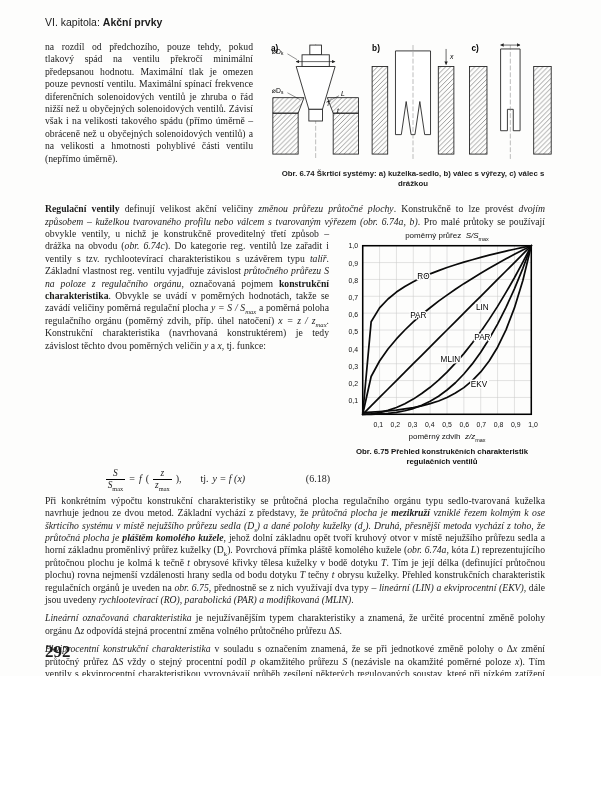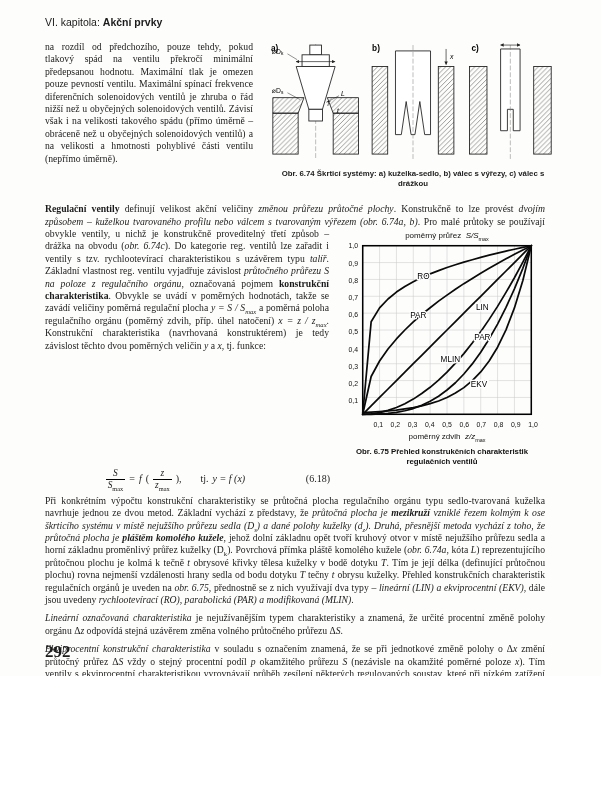--- a/index.html
+++ b/index.html
@@ -176,18 +176,18 @@
           <span class="den"><span class="i">z</span><sub>max</sub></span>
         </span>
         <span>),</span>
         <span class="eq-tj">tj.</span>
         <span class="i">y = f (x)</span>
       </span>
       <span class="eq-number">(6.18)</span>
     </div>
 
     <p class="para clearfloat"><span>Při konkrétním výpočtu konstrukční charakteristiky se průtočná plocha regulačního orgánu typu sedlo-tvarovaná kuželka navrhuje jednou ze dvou metod. Základní vychází z představy, že </span><span class="i">průtočná plocha je </span><span class="b i">mezikruží</span><span class="i"> vzniklé řezem kolmým k ose škrticího systému v místě nejužšího průřezu sedla (D</span><sub class="i">s</sub><span class="i">) a dané polohy kuželky (d</span><sub class="i">z</sub><span class="i">). Druhá, přesnější metoda vychází z toho, že </span><span class="i">průtočná plocha je </span><span class="b i">pláštěm komolého kužele</span><span>, jehož dolní základnu opět tvoří kruhový otvor v místě nejužšího průřezu sedla a horní základnu proměnlivý průřez kuželky (D</span><sub>k</sub><span>). Povrchová přímka pláště komolého kužele (</span><span class="i">obr. 6.74a</span><span>, kóta </span><span class="i">L</span><span>) reprezentujícího průtočnou plochu je kolmá k tečně </span><span class="i">t</span><span> obrysové křivky tělesa kuželky v bodě dotyku </span><span class="i">T</span><span>. Tím je její délka (definující průtočnou plochu) rovna nejmenší vzdálenosti hrany sedla od bodu dotyku </span><span class="i">T</span><span> tečny </span><span class="i">t</span><span> obrysu kuželky. Přehled konstrukčních charakteristik regulačních orgánů je uveden na </span><span class="i">obr. 6.75</span><span>, přednostně se z nich využívají dva typy – </span><span class="i">lineární (LIN) a ekviprocentní (EKV)</span><span>, dále jsou uvedeny </span><span class="i">rychlootevírací (RO), parabolická (PAR) a modifikovaná (MLIN)</span><span>.</span></p>
-    <p class="para"><span class="i">Lineární označovaná charakteristika</span><span> je nejužívanějším typem charakteristiky a znamená, že určité procentní změně polohy orgánu Δ</span><span class="i">z</span><span> odpovídá stejná uzávěrem změna volného průtočného průřezu Δ</span><span class="i">S</span><span>.</span></p>
+    <p class="para"><span class="i">Lineární označovaná charakteristika</span><span> je nejužívanějším typem charakteristiky a znamená, že určité procentní změně polohy orgánu Δ</span><span class="i">z</span><span> odpovídá stejná procentní změna volného průtočného průřezu Δ</span><span class="i">S</span><span>.</span></p>
     <p class="para"><span class="i">Ekviprocentní konstrukční charakteristika</span><span> v souladu s označením znamená, že se při jednotkové změně polohy o Δ</span><span class="i">x</span><span> změní průtočný průřez Δ</span><span class="i">S</span><span> vždy o stejný procentní podíl </span><span class="i">p</span><span> okamžitého průřezu </span><span class="i">S</span><span> (nezávisle na okamžité poměrné poloze </span><span class="i">x</span><span>). Tím ventily s ekviprocentní charakteristikou vyrovnávají průběh zesílení některých regulovaných soustav, které při nízkém zatížení (výkonu) reagují citlivěji (tj. s velkým zesílením), zatímco při vyšším zatížení je jejich citlivost (zesílení) menší. Matematicky lze tuto představu vyjádřit vztahem:</span></p>
   </div>
 
   <div class="pagenum">292</div>
 </div>
 
 </body></html>

